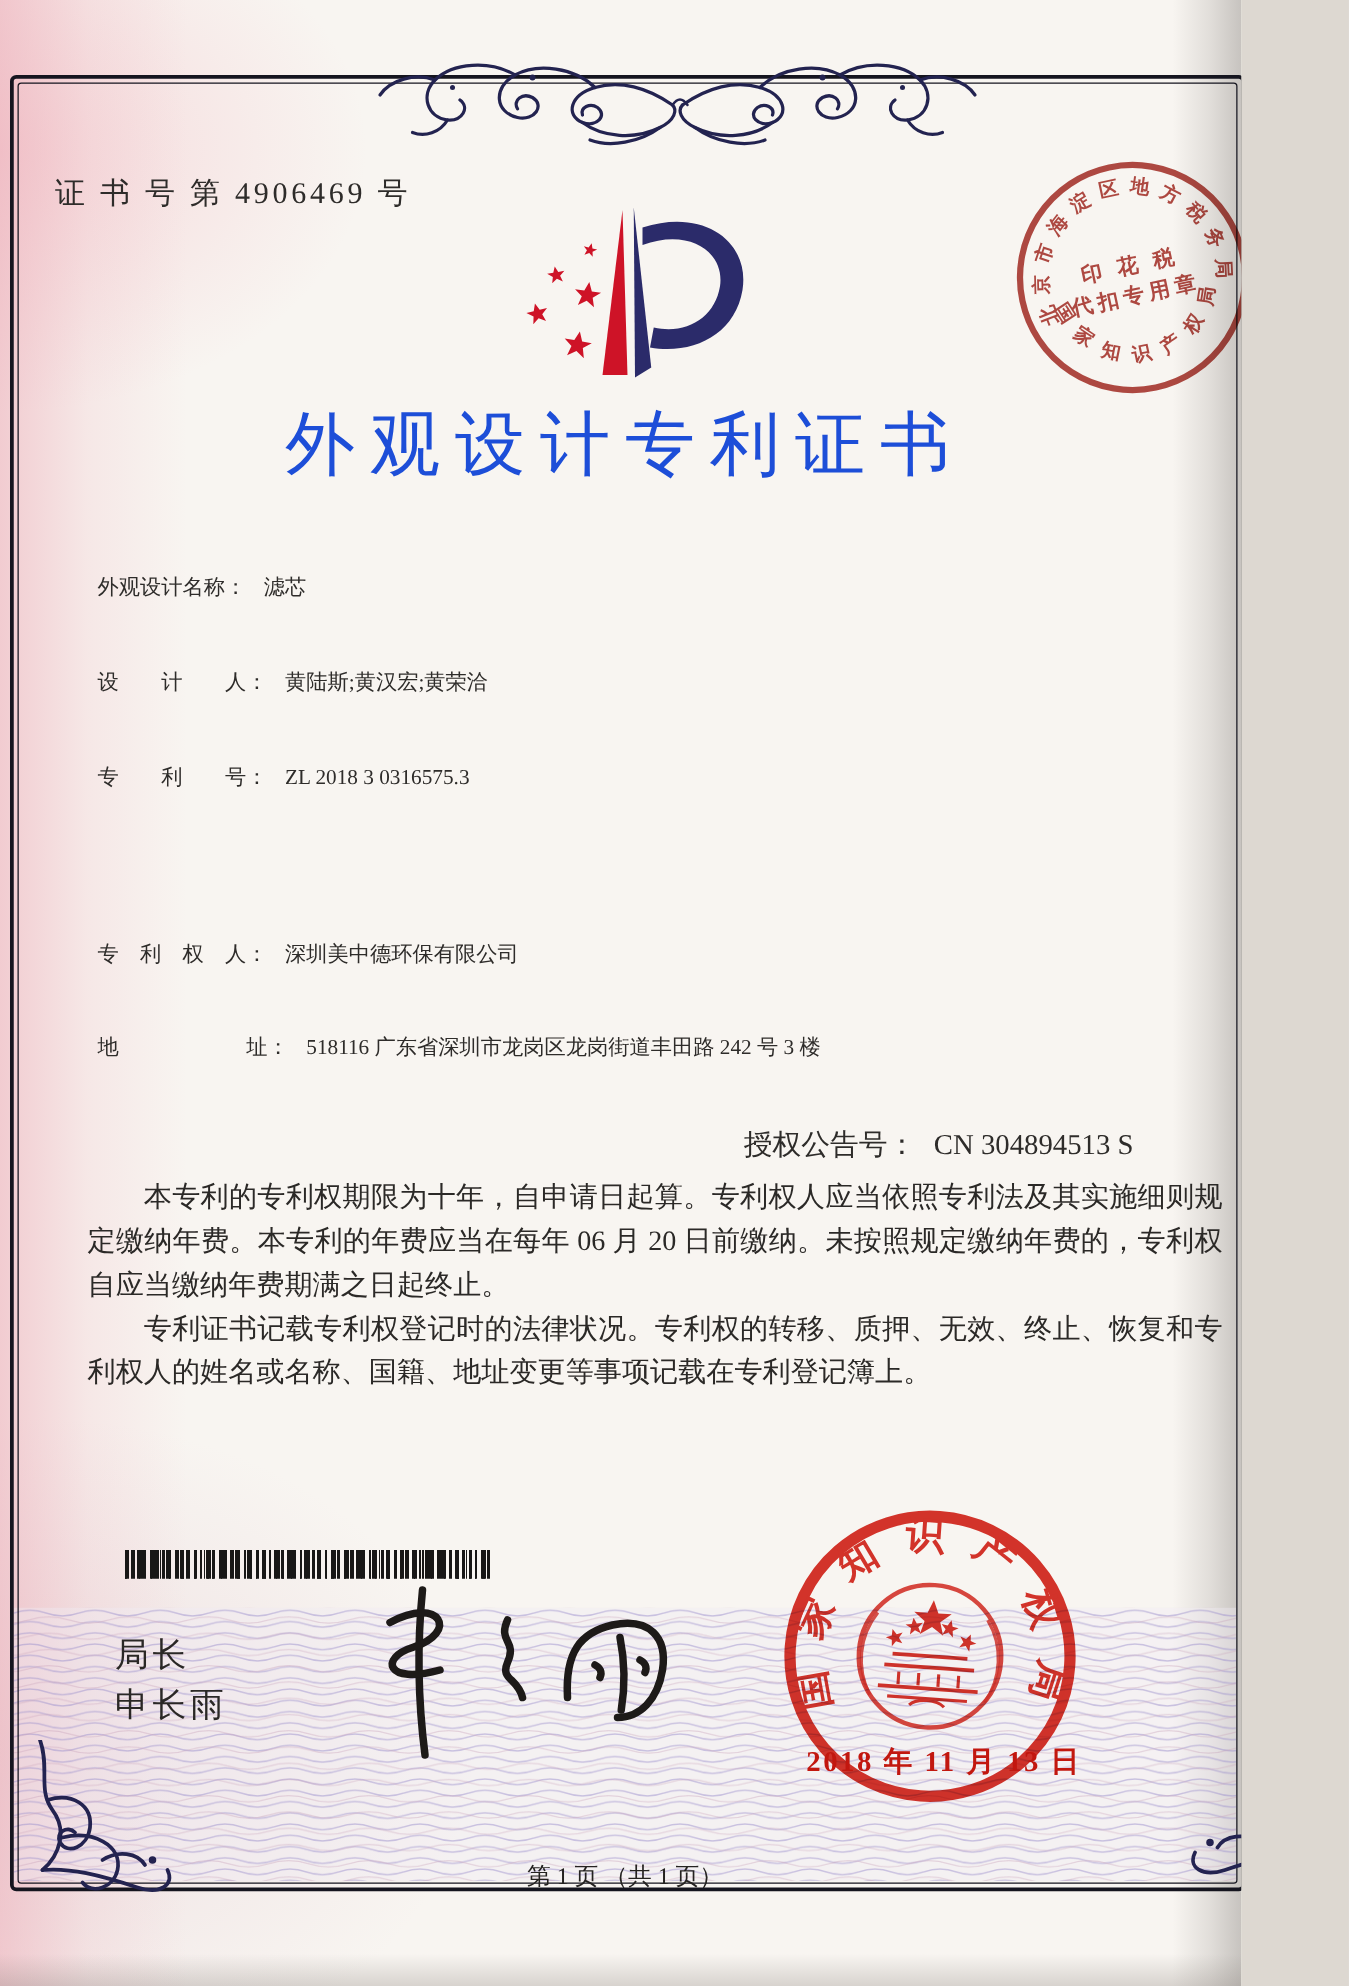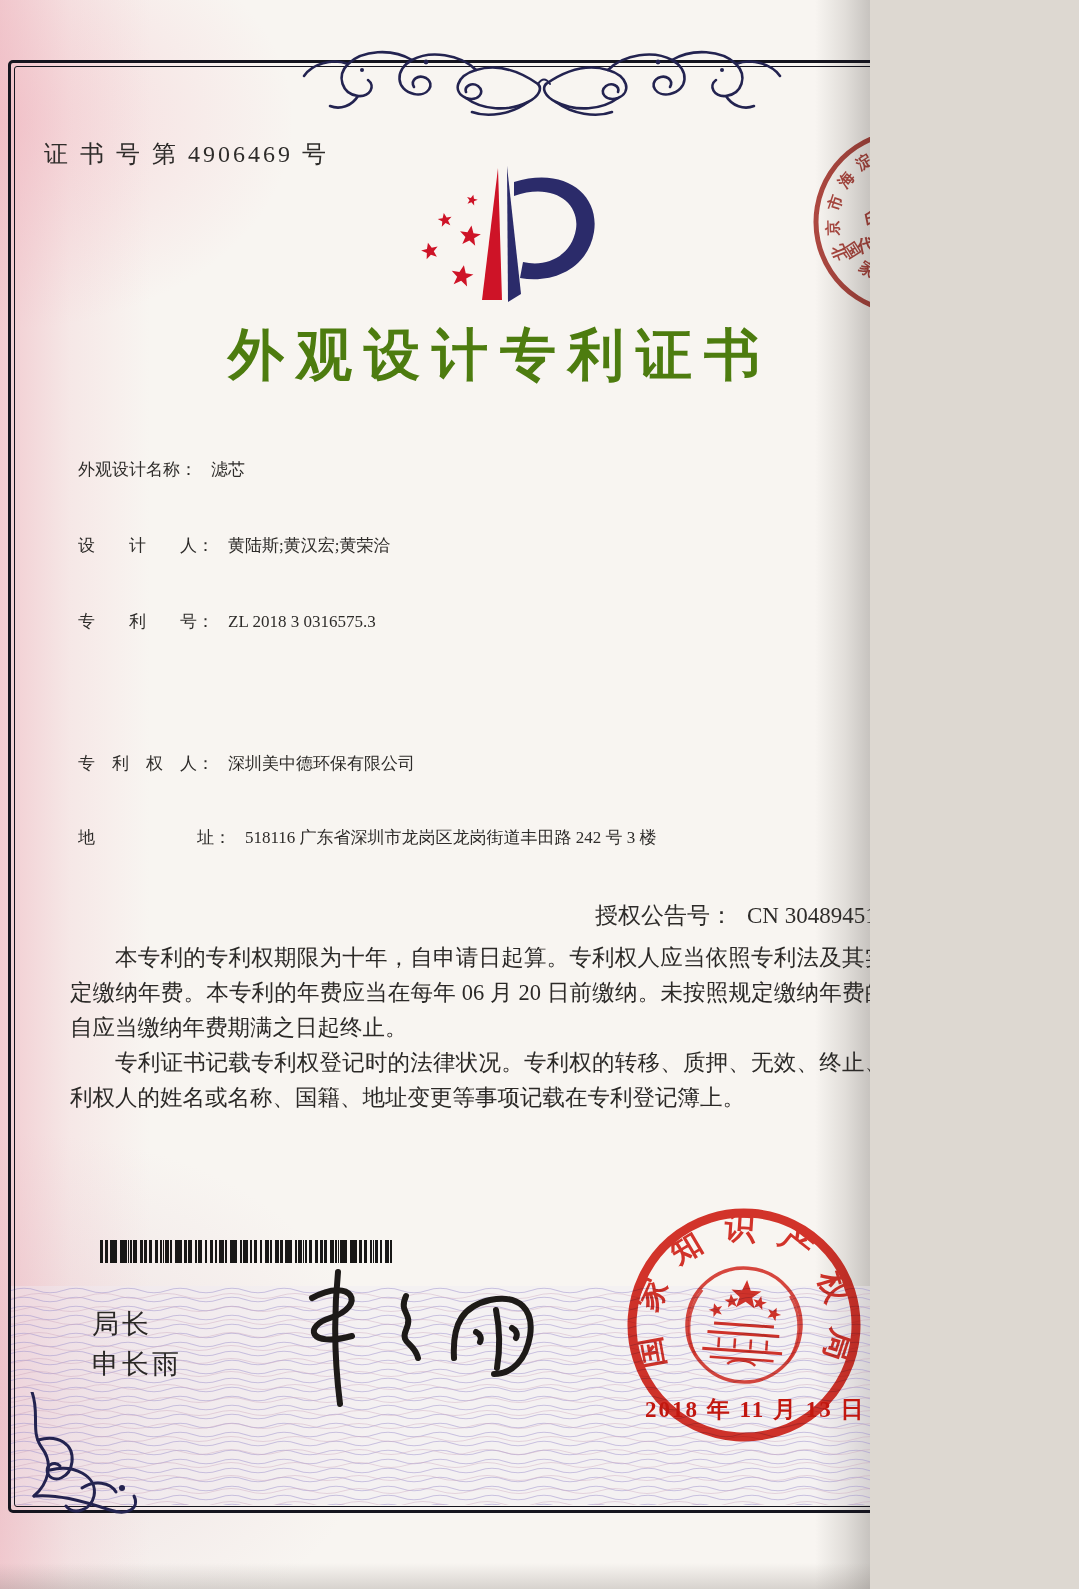--- a/index.html
+++ b/index.html
@@ -1,16 +1,16 @@
 <!DOCTYPE html>
 <html><head>
 <meta charset="utf-8">
 <style>
   html,body{margin:0;padding:0;background:#ddd8d1;}
-  .page{position:relative;width:870px;height:1589px;overflow:hidden;
+  .page{position:relative;width:993px;height:1589px;overflow:hidden;
         background:#f8f5f1;font-family:"Liberation Serif",serif;color:#2e2c2a;}
   
   .pink-edge{position:absolute;inset:0;pointer-events:none;z-index:1;
     background:
       linear-gradient(to right, rgba(236,170,182,0.55), rgba(236,170,182,0.18) 70px, rgba(236,170,182,0) 150px),
       radial-gradient(420px 300px at 0px 120px, rgba(240,160,175,0.35), rgba(240,160,175,0) 70%),
       radial-gradient(500px 380px at 30px 1400px, rgba(215,175,190,0.30), rgba(215,175,190,0) 70%);}
   .right-shade{position:absolute;top:0;right:0;width:55px;height:100%;z-index:2;pointer-events:none;
     background:linear-gradient(90deg, rgba(120,115,110,0) 0%, rgba(120,115,110,0.18) 55%, rgba(95,90,86,0.32) 100%);}
   .bottom-shade{position:absolute;left:0;bottom:0;width:100%;height:26px;z-index:2;pointer-events:none;
@@ -27,21 +27,21 @@
   .cert-no{position:absolute;left:44px;top:138px;z-index:10;font-size:24px;letter-spacing:3px;}
 
   .logo{position:absolute;left:402px;top:156px;z-index:10;}
 
   .tax-stamp{position:absolute;left:800px;top:116px;z-index:12;transform:rotate(-12deg);opacity:.88;mix-blend-mode:multiply;}
   .ts-arc{font:bold 15.5px "Liberation Serif",serif;fill:#a8322a;letter-spacing:8px;}
   .ts-arc2{font:bold 15.5px "Liberation Serif",serif;fill:#a8322a;letter-spacing:11px;}
   .ts-center{font:bold 17px "Liberation Serif",serif;fill:#a8322a;letter-spacing:4px;text-anchor:middle;}
 
   .title{position:absolute;left:10px;top:318px;width:980px;margin:0;z-index:10;text-align:center;
-         font-size:56px;font-weight:bold;letter-spacing:12px;color:#4d7c0f;}
+         font-size:56px;font-weight:normal;letter-spacing:12px;color:#1d4ed8;}
 
   .frow{position:absolute;left:78px;z-index:10;font-size:17px;white-space:nowrap;}
   .fvalue{margin-left:14px;}
   .r0{top:458px}.r1{top:534px}.r2{top:610px}.r3{top:686px}.r4{top:752px}.r5{top:826px}.r6{top:892px}
   .gazette{position:absolute;left:595px;top:900px;z-index:10;font-size:23px;white-space:nowrap;}
 
   .paras{position:absolute;left:70px;top:940px;width:908px;z-index:10;}
   .paras p{margin:0;font-size:22.5px;line-height:35px;text-align:justify;text-indent:2em;color:#2b2927;}
 
   .barcode{position:absolute;left:100px;top:1240px;width:292px;height:23px;z-index:12;
@@ -240,14 +240,15 @@
       <path d="M-24 14 V24 M-8 14 V24 M8 14 V24 M24 14 V24" stroke-width="2.5"></path>
       <path d="M-40 26 H40"></path>
       <path d="M-32 34 H32" stroke-width="2.5"></path>
       <path d="M-14 40 C-8 34 8 34 14 40" stroke-width="2.5"></path>
       <path d="M-46 34 C-58 14 -58 -12 -44 -32" stroke-width="2.5" opacity="0.85"></path>
       <path d="M46 34 C58 14 58 -12 44 -32" stroke-width="2.5" opacity="0.85"></path>
     </g>
   </svg>
   <div class="seal-date">2018 年 11 月 13 日</div>
 
+  <div class="footer">第 1 页 （共 1 页）</div>
 
 </div>
 
 </body></html>

